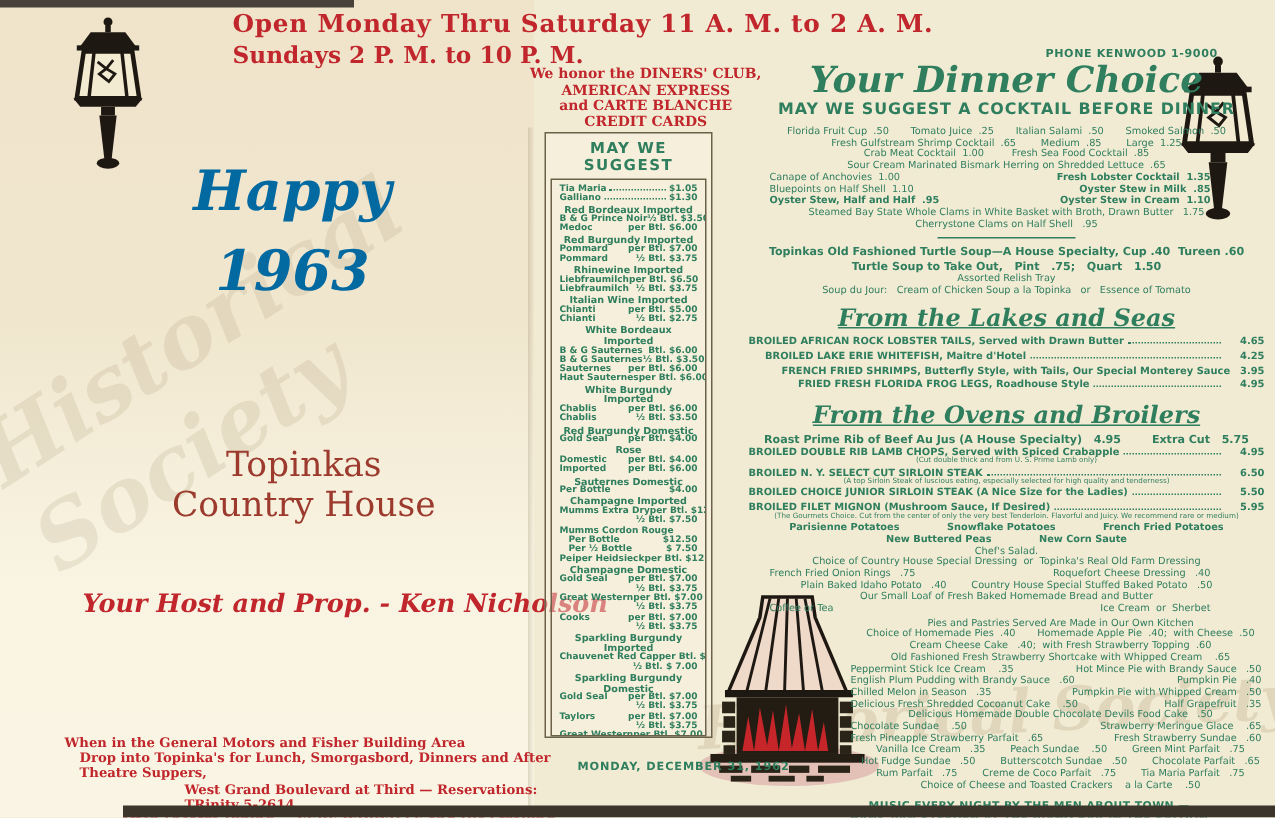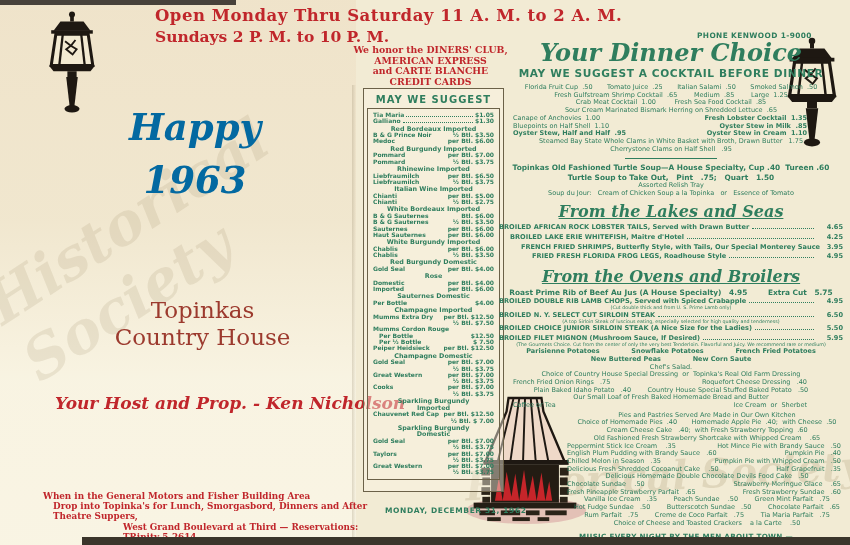--- a/index.html
+++ b/index.html
@@ -28,21 +28,21 @@
   
   .greeting{top:101px;left:55px;width:280px;text-align:center;color:#0369a1;
             font-style:italic;font-weight:bold;}
   .greeting div{font-size:37px;line-height:53px;}
   .restaurant{top:297px;left:80px;width:245px;text-align:center;color:#9c3a2e;}
   .restaurant div{font-size:23px;line-height:27px;}
   .host{top:393px;left:55px;color:#c0262b;font-style:italic;font-weight:bold;font-size:17px;}
   .left-footer{top:491px;left:35px;width:340px;color:#c0262b;font-weight:bold;
                font-size:8.8px;line-height:10.2px;}
   
-  .wine-box{left:363px;top:88px;width:141px;height:404px;border:1.5px solid #6b6148;
+  .wine-box{left:363px;top:88px;width:112px;height:404px;border:1.5px solid #6b6148;
             background:rgba(250,245,228,.45);box-sizing:border-box;padding:1px;}
   .wine-title{text-align:center;color:#2f7e5e;font-weight:bold;font-size:10px;letter-spacing:1px;
               margin:4px 0 3px;font-family:"DejaVu Sans",sans-serif;}
   .wine-inner{border:1.5px solid #6b6148;margin:0 2px;padding:3px 5px 0;height:372px;
               box-sizing:border-box;overflow:hidden;font-family:"DejaVu Sans",sans-serif;}
   .wr{display:flex;align-items:baseline;color:#2f7e5e;font-weight:bold;font-size:6px;line-height:6.3px;}
   .wrn,.wrp{white-space:pre;}
   .fill{flex:1;}
   .ldr2{flex:1;border-bottom:1px dotted #2f7e5e;margin:0 2px 1px;}
   .wh{text-align:center;color:#2f7e5e;font-weight:bold;font-size:6.4px;line-height:6.6px;margin-top:1px;}

